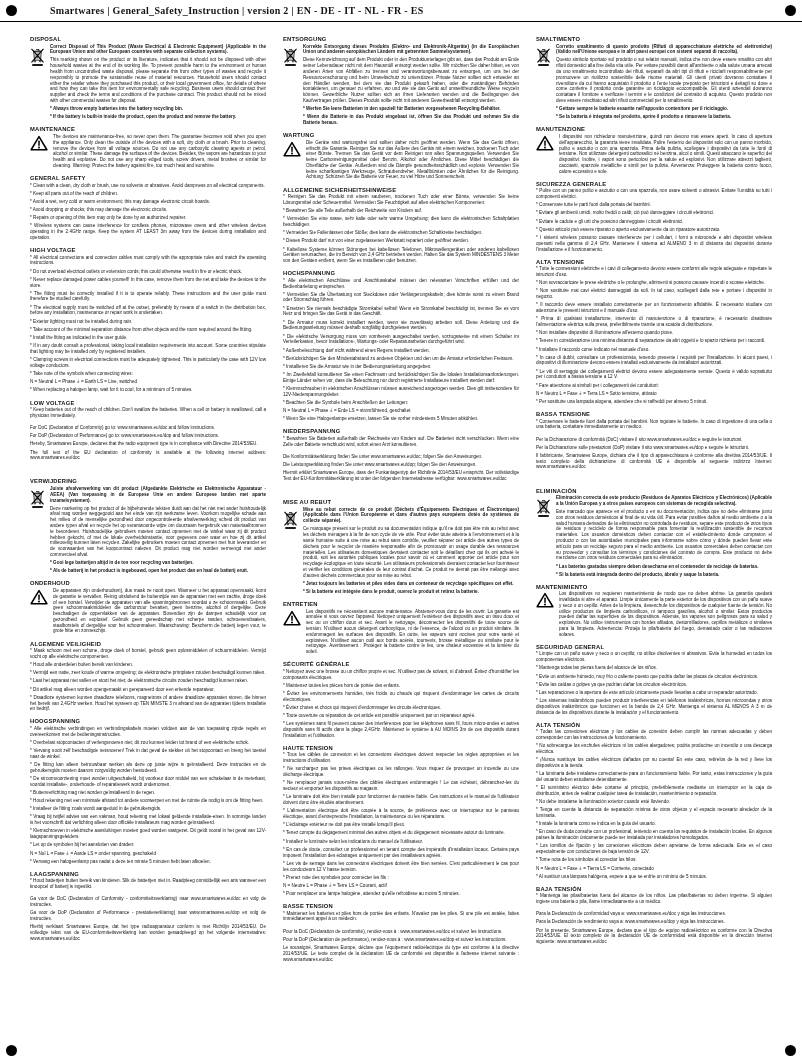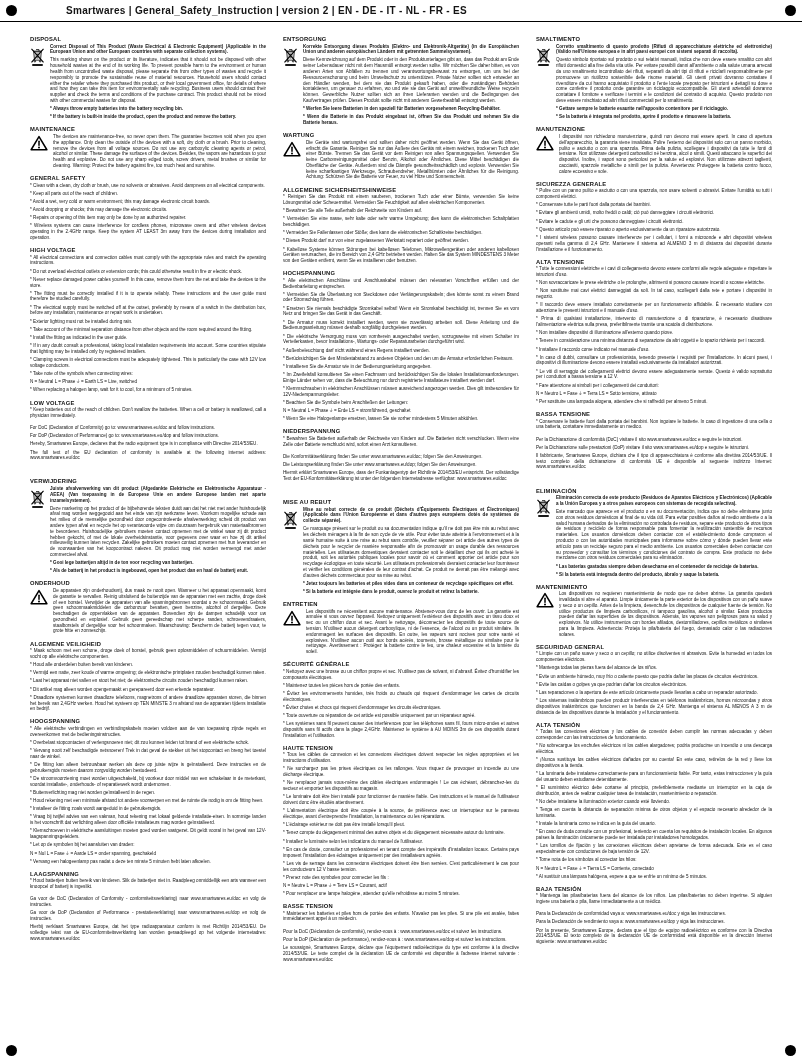--- a/index.html
+++ b/index.html
@@ -10,21 +10,21 @@
     -webkit-font-smoothing:antialiased;
   }
   .reg-mark{position:absolute;width:11px;height:11px;border-radius:50%;background:#000}
   .reg-tl{top:5px;left:6px}
   .reg-tr{top:5px;right:6px}
   .reg-bl{bottom:8px;left:6px}
   .reg-br{bottom:8px;right:6px}
 
   .header{
     height:21px;display:flex;align-items:center;
-    padding-left:66px;border-bottom:1.2px solid #000;
+    padding-left:50px;border-bottom:1.2px solid #000;font-family:Liberation Serif, serif;
   }
   .page-title{font-size:10px;font-weight:bold;letter-spacing:.3px;white-space:nowrap}
 
   .content{display:flex;gap:17px;padding:10px 30px 0 30px;box-sizing:border-box}
   .column{flex:1 1 0;min-width:0}
   .lang-block{margin-bottom:15px}
   .section{margin-bottom:4px}
   .section-heading{font-size:5.8px;font-weight:bold;margin:4px 0 1.5px;letter-spacing:.2px}
   .section-row{display:flex;gap:5px;align-items:flex-start}
   .icon-cell{flex:0 0 auto;padding-top:1px}

